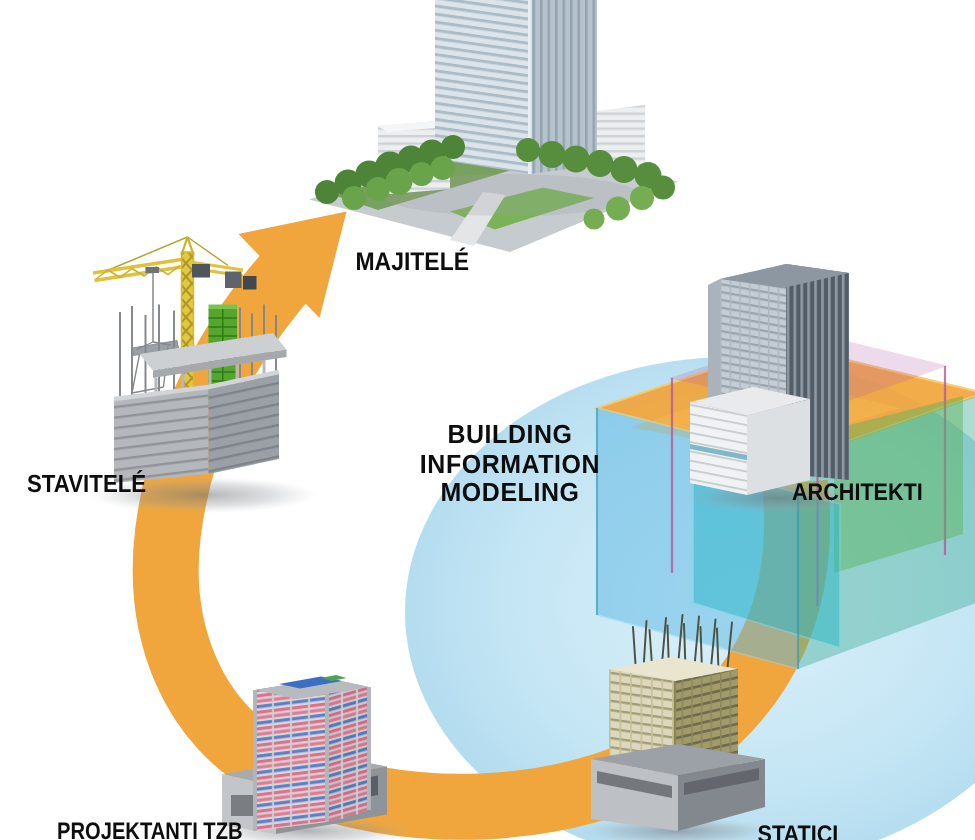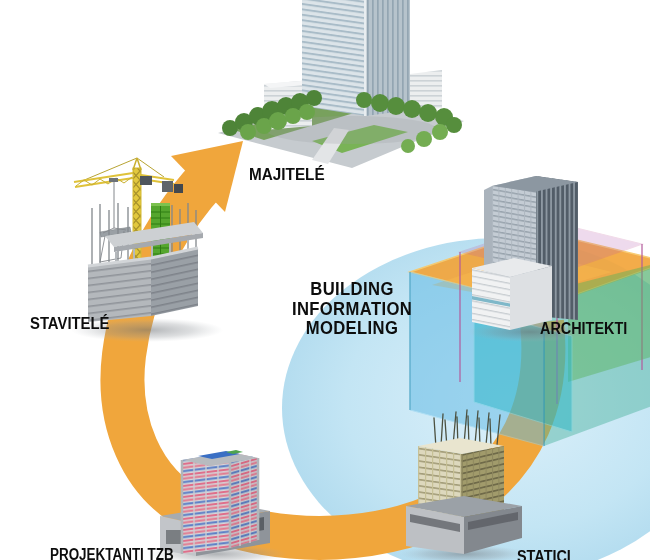--- a/index.html
+++ b/index.html
@@ -1,18 +1,18 @@
 <!DOCTYPE html>
 <html><head>
 <meta charset="utf-8">
 <style>
   html,body{margin:0;padding:0;}
   body{width:650px;height:560px;overflow:hidden;background:#ffffff;position:relative;
        font-family:"Liberation Sans", sans-serif;}
-  #stage{position:absolute;left:12px;top:0;width:524px;height:560px;border-radius:28px;}
+  #stage{position:absolute;left:0;top:0;width:524px;height:560px;border-radius:28px;}
   svg{position:absolute;left:0;top:0;display:block;}
   .lbl{position:absolute;font-weight:700;color:#0d0d0d;white-space:nowrap;
        transform-origin:left top;transform:scaleX(.9);}
   #lbl-stavitele  {left:18px;  top:314px; font-size:16.5px;}
   #lbl-majitele   {left:237px; top:165px; font-size:17px;}
   #lbl-architekti {left:528px; top:320px; font-size:16px;}
   #lbl-projektanti{left:38px;  top:546px; font-size:16px; transform:scaleX(.84);}
   #lbl-statici    {left:505px; top:548px; font-size:16px;}
   #bim-title{position:absolute;left:250px;top:280px;width:180px;text-align:center;
        font-weight:700;color:#0d0d0d;font-size:17.5px;line-height:19.5px;

